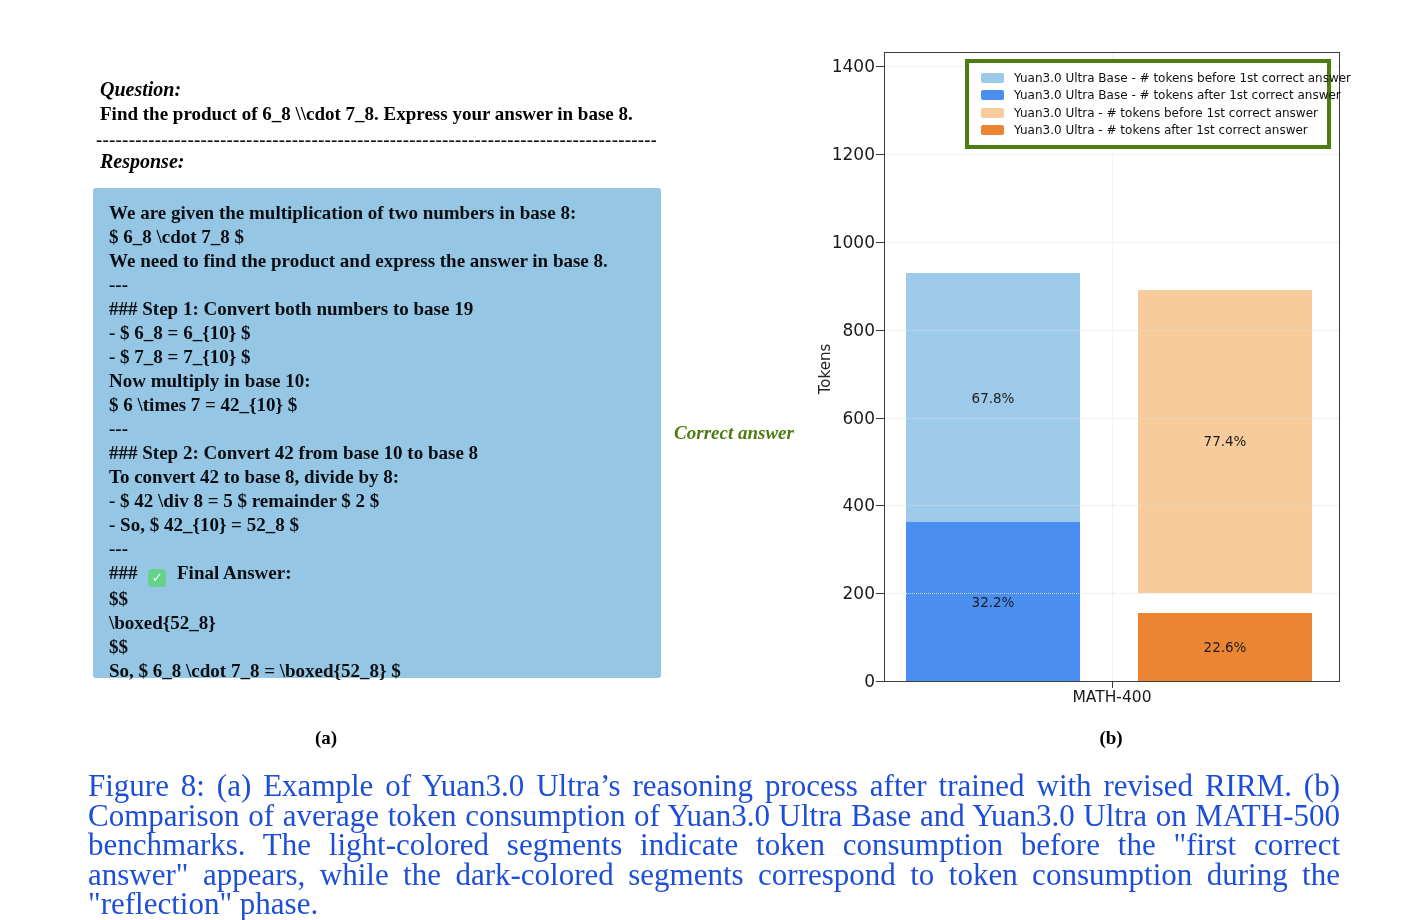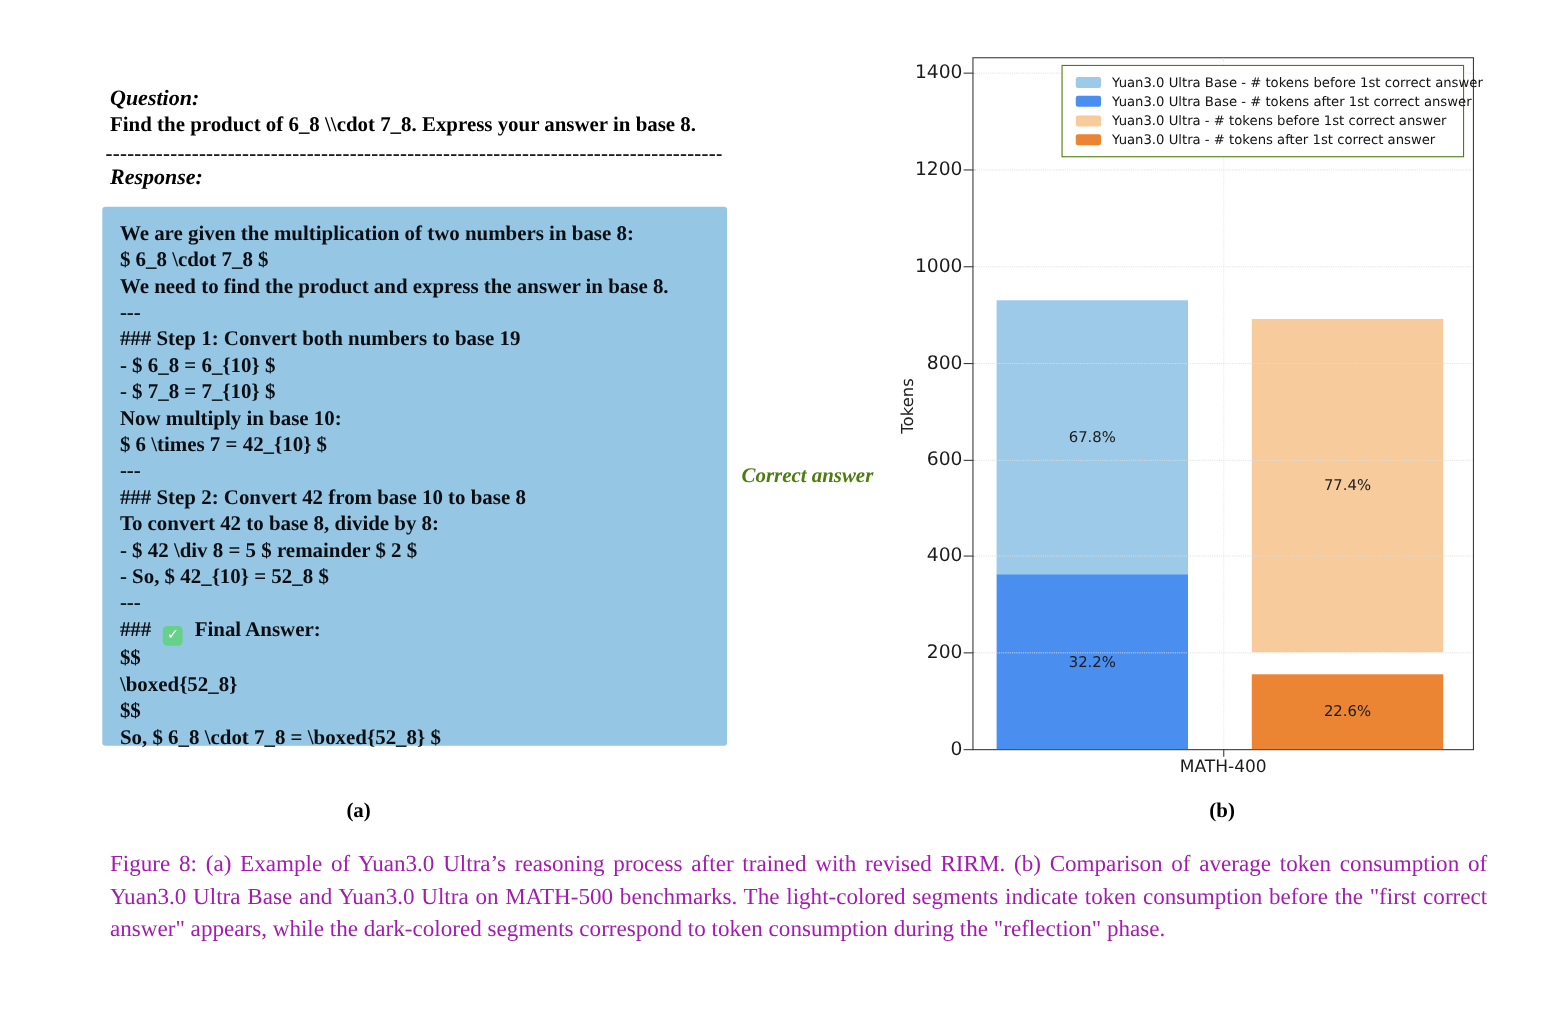--- a/index.html
+++ b/index.html
@@ -24,34 +24,34 @@
           border:1.4px solid #3c3c3c; background:#fff; }
   .ytick-label { position:absolute; left:-62px; width:52px; text-align:right;
                  font-family:"DejaVu Sans", sans-serif; font-size:17px; color:#1a1a1a; }
   .ytickmark { position:absolute; left:-9px; width:9px; height:0; border-top:1.5px solid #3c3c3c; }
   .xtickmark { position:absolute; left:50%; bottom:-7px; height:7px; width:0; border-left:1.5px solid #3c3c3c; }
   .gridline  { position:absolute; left:0; right:0; height:0; border-top:1.5px dotted rgba(222,222,222,0.85); }
   .vgrid     { position:absolute; top:0; bottom:0; left:50%; width:0; border-left:1.5px dotted rgba(228,228,228,0.8); }
   .bar-seg   { position:absolute; display:flex; align-items:center; justify-content:center;
                font-family:"DejaVu Sans", sans-serif; font-size:13.5px; color:#1c1c1c; }
   .legend    { position:absolute; left:80px; top:6px; width:366px; background:#fff;
-               border:1px solid #4d7c0f; padding:6px 6px 6px 12px; box-sizing:border-box; }
+               border:4px solid #4d7c0f; padding:6px 6px 6px 12px; box-sizing:border-box; }
   .legend-row { display:flex; align-items:center; height:17.5px; }
   .legend-swatch { width:23px; height:10px; border-radius:2px; flex:none; margin-right:10px; }
   .legend-text { font-family:"DejaVu Sans", sans-serif; font-size:12px; color:#111; white-space:nowrap; }
   .ylabel { position:absolute; left:780px; top:360px; width:90px; text-align:center;
             transform:rotate(-90deg); font-family:"DejaVu Sans", sans-serif;
             font-size:15px; color:#222; }
   .xtick-label { position:absolute; top:100%; margin-top:7px; left:0; width:100%; text-align:center;
                  font-family:"DejaVu Sans", sans-serif; font-size:15.5px; color:#1a1a1a; }
 
   
   .subfig { position:absolute; font-weight:bold; font-size:19px; color:#000; width:60px; text-align:center; }
-  .fig-caption { position:absolute; left:100px; top:771px; width:1252px;
-                 font-size:21px; line-height:29.5px; color:#a21caf; text-align:justify; }
+  .fig-caption { position:absolute; left:88px; top:771px; width:1252px;
+                 font-size:31px; line-height:29.5px; color:#1d4ed8; text-align:justify; }
 </style>
 </head>
 <body>
 
 <div id="page">
 
   <div class="io-label" style="left:100px; top:78px;">Question:</div>
 
   <div class="q-text" style="left:100px; top:103px;">Find the product of 6_8 \\cdot 7_8. Express your answer in base 8.</div>
 

